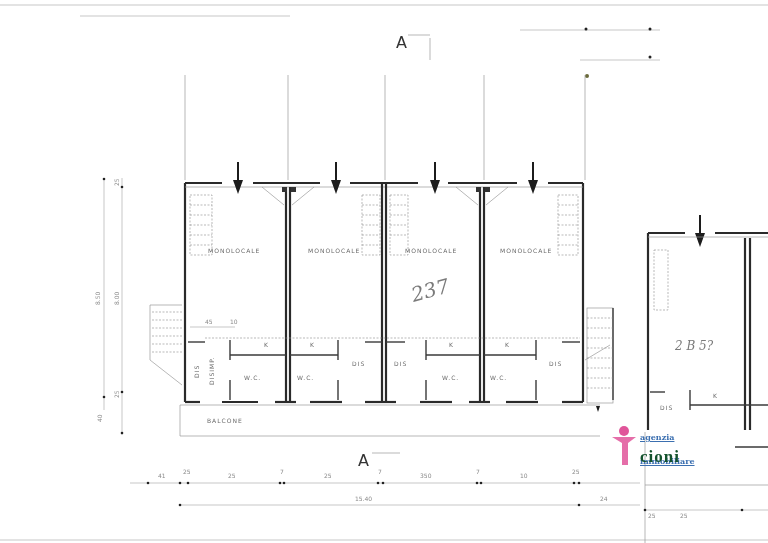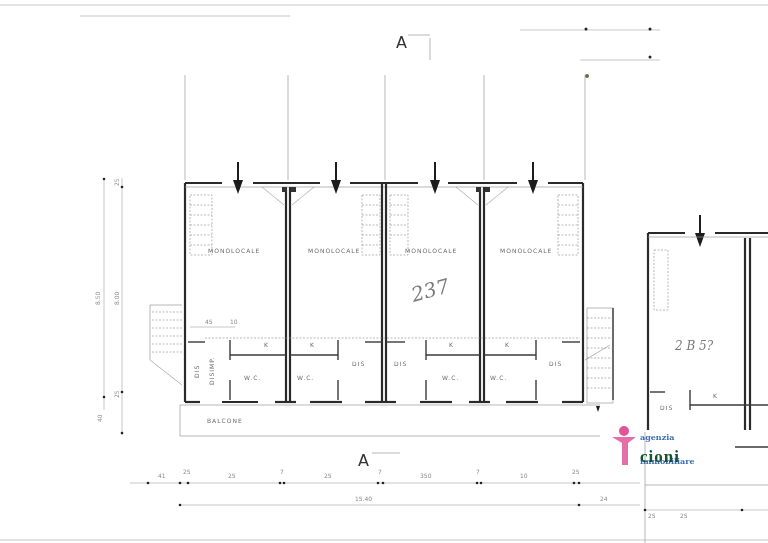--- a/index.html
+++ b/index.html
@@ -10,21 +10,21 @@
   .wall { stroke:#2a2a2a; stroke-width:2.2; fill:none; }
   .wallthin { stroke:#3a3a3a; stroke-width:1.4; fill:none; }
   .stair { stroke:#8c8c8c; stroke-width:0.6; fill:none; stroke-dasharray:2 1.5; }
   .lbl { font-family:"DejaVu Sans", sans-serif; font-size:6px; fill:#6a6a6a; letter-spacing:1px; }
   .dimtxt { font-family:"DejaVu Sans", sans-serif; font-size:6px; fill:#8a8a8a; }
   .hand { font-family:"DejaVu Serif", serif; font-size:20px; fill:#7a7a7a; font-style:italic; }
   .section { font-family:"DejaVu Sans", sans-serif; font-size:16px; fill:#333; }
   .arrow { fill:#1c1c1c; }
   .dot { fill:#222; }
   #logo { position:absolute; left:610px; top:425px; width:100px; height:42px; }
-  #logo .l1, #logo .l2 { position:absolute; left:30px; font-family:"DejaVu Serif", serif; font-size:8px; color:#3b6fb0; line-height:8px; font-weight:bold; }
+  #logo .l1, #logo .l2 { position:absolute; left:30px; font-family:"DejaVu Serif", serif; font-size:8px; color:#3b6fb0; line-height:8px; font-weight:bold;text-decoration:underline; }
   #logo .l1 { top:8px; }
   #logo .l2 { top:32px; }
   #logo .l3 { position:absolute; left:30px; top:22px; font-family:Liberation Serif, serif; font-size:17px; font-weight:bold; color:#14532d; letter-spacing:1px; }
   #logo .mark { position:absolute; left:0; top:0; width:30px; height:42px; }
 </style>
 </head>
 <body>
 
 <svg id="plan" viewBox="0 0 768 543" xmlns="http://www.w3.org/2000/svg">
 

